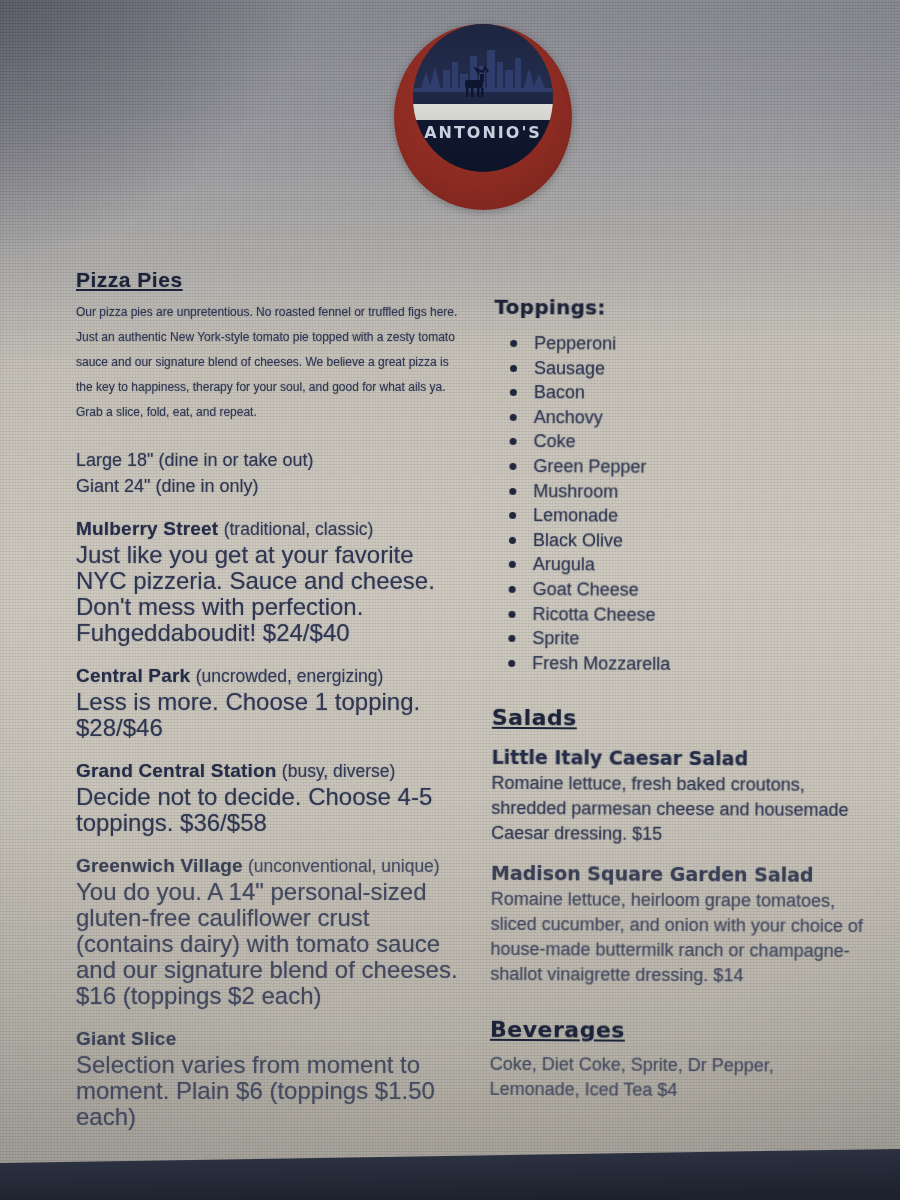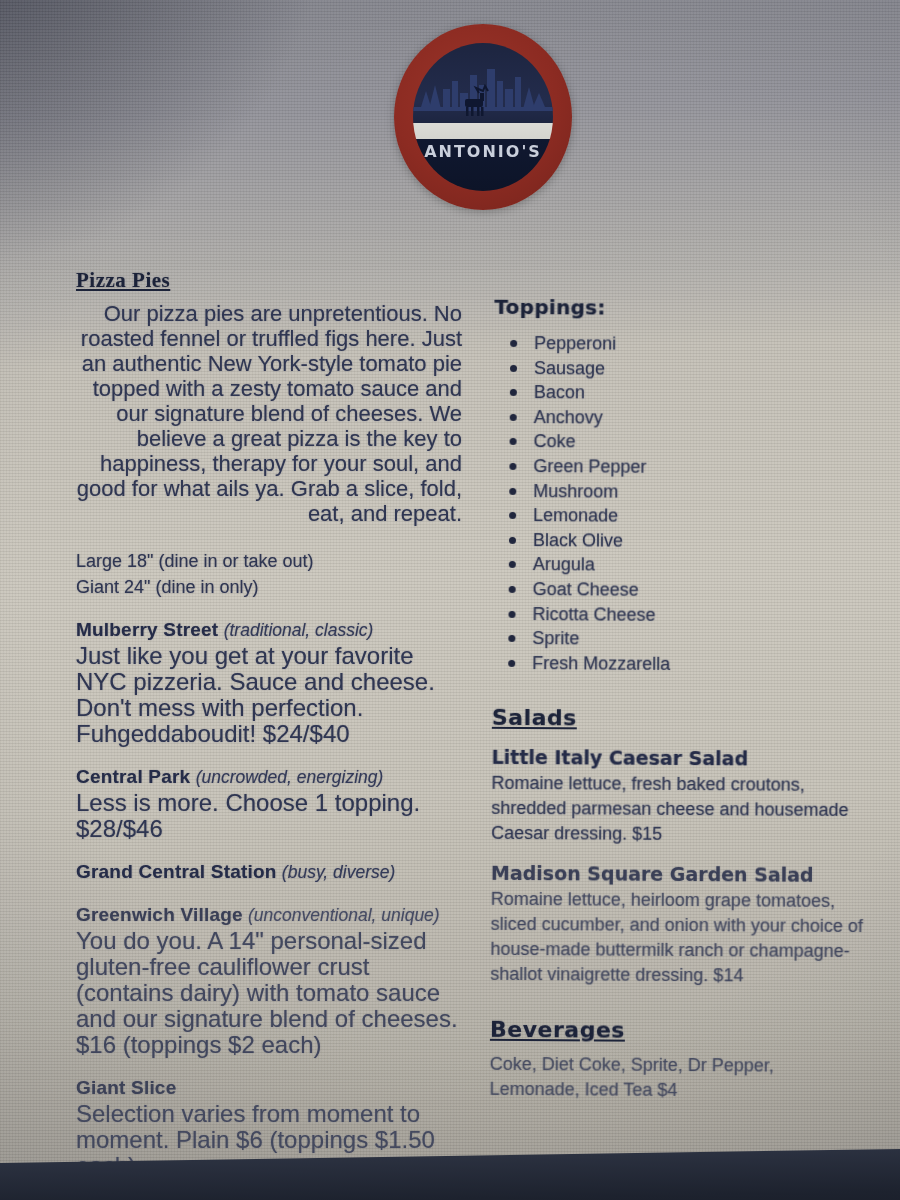--- a/index.html
+++ b/index.html
@@ -25,52 +25,52 @@
   .bezel-bottom{
     position:absolute;left:-30px;right:-30px;bottom:-34px;height:78px;
     background:linear-gradient(180deg,#2b3140 0%,#1d222e 55%,#171b25 100%);
     transform:rotate(-0.9deg);
   }
 
   
   .logo{
     position:absolute;left:394px;top:24px;width:178px;height:186px;border-radius:50%;
     background:radial-gradient(circle at 45% 40%, #9b352a 0%, #8c2b22 55%, #74231c 100%);
-    display:flex;align-items:center;justify-content:center;
+    display:flex;justify-content:center;
     filter:blur(.5px);box-shadow:0 2px 8px rgba(0,0,0,.25);
   }
   .logo-inner{
     width:140px;height:148px;border-radius:50%;overflow:hidden;position:relative;
     background:linear-gradient(180deg,#1d2540 0%,#232c4c 40%,#1d2540 54%, #dcdcd6 54%, #d4d4cf 65%, #101830 65%, #0d1428 100%);
   }
   .logo-skyline{position:absolute;left:0;top:12px;width:100%;height:72px;}
   .logo-name{
     position:absolute;left:0;right:0;top:99px;text-align:center;
     color:#c9cfdb;font-weight:bold;font-size:16px;letter-spacing:2px;
     font-family:"DejaVu Sans", sans-serif;
   }
 
   
   .ink{color:#2f3652;}
   .col{position:absolute;text-shadow:0 0 1.4px rgba(47,54,82,.45);filter:blur(.35px);}
   .col-left{left:76px;top:268px;width:386px;}
   .col-right{left:492px;top:296px;width:388px;transform:rotate(.35deg);}
 
   .section-heading{
-    font-family:Liberation Serif, serif;
+    font-family:Liberation Sans, sans-serif;
     font-size:21px;font-weight:bold;color:#1c2339;
     text-decoration:underline;letter-spacing:.5px;margin:0 0 8px 0;
   }
-  .intro{font-size:22px;line-height:25px;margin:0 0 22px 0;text-align:right;}
+  .intro{font-size:12px;line-height:25px;margin:0 0 22px 0;}
   .size-line{font-size:18px;line-height:26px;}
 
   .item{margin-top:17px;}
   .item-head{font-size:19px;line-height:26px;color:#252c48;}
   .item-name{font-weight:bold;font-family:Liberation Sans, sans-serif;letter-spacing:.2px;}
-  .item-tags{font-style:italic;font-size:17.5px;color:#333a58;text-align:right;}
+  .item-tags{font-size:17.5px;color:#333a58;text-align:right;}
   .item-desc{font-size:24px;line-height:26px;}
 
   .toppings-heading{
     font-family:"DejaVu Sans", sans-serif;
     font-size:20px;font-weight:bold;color:#1c2339;margin:0 0 12px 0;letter-spacing:.3px;
   }
   ul.toppings{list-style:none;margin:0;padding:0 0 0 16px;}
   ul.toppings li{
     position:relative;padding-left:24px;font-size:18px;line-height:24.6px;
   }
@@ -152,20 +152,21 @@
     </div>
     <div class="item-desc">Less is more. Choose 1 topping. $28/$46</div>
   </div>
 
 
   <div class="item">
     <div class="item-head">
       <span class="item-name">Grand Central Station</span>
       <span class="item-tags">(busy, diverse)</span>
     </div>
+    <div class="item-desc">Decide not to decide. Choose 4-5 toppings. $36/$58</div>
   </div>
 
   <div class="item dim2">
     <div class="item-head">
       <span class="item-name">Greenwich Village</span>
       <span class="item-tags">(unconventional, unique)</span>
     </div>
     <div class="item-desc">You do you. A 14" personal-sized gluten-free cauliflower crust (contains dairy) with tomato sauce and our signature blend of cheeses. $16 (toppings $2 each)</div>
   </div>
 

